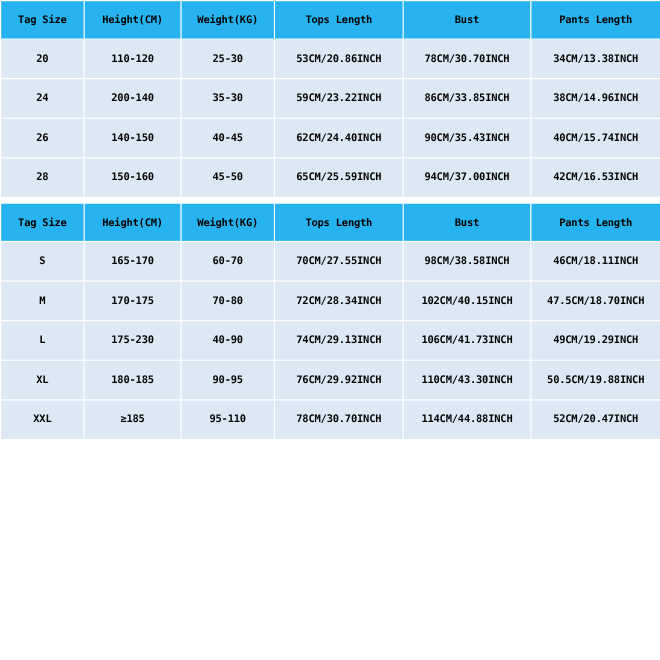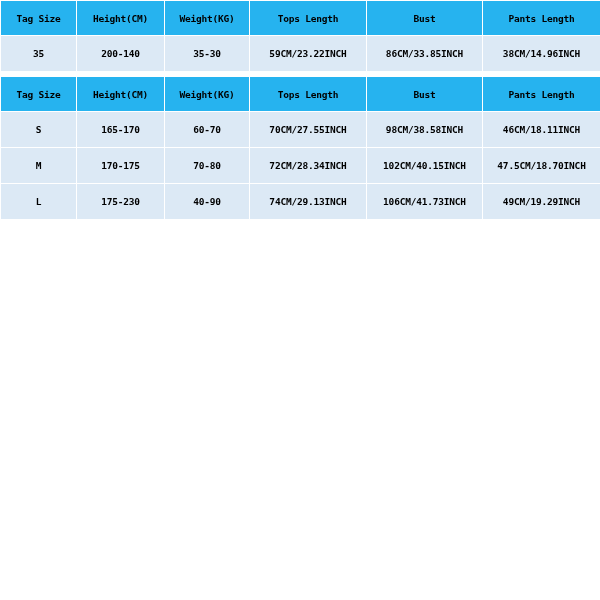--- a/index.html
+++ b/index.html
@@ -78,26 +78,50 @@
         <th>Tag Size</th>
         <th>Height(CM)</th>
         <th>Weight(KG)</th>
         <th>Tops Length</th>
         <th>Bust</th>
         <th>Pants Length</th>
       </tr>
     </thead>
     <tbody>
       <tr class="body-row">
-        <td>35</td>
+        <td>20</td>
+        <td>110-120</td>
+        <td>25-30</td>
+        <td>53CM/20.86INCH</td>
+        <td>78CM/30.70INCH</td>
+        <td>34CM/13.38INCH</td>
+      </tr>
+      <tr class="body-row">
+        <td>24</td>
         <td>200-140</td>
         <td>35-30</td>
         <td>59CM/23.22INCH</td>
         <td>86CM/33.85INCH</td>
         <td>38CM/14.96INCH</td>
+      </tr>
+      <tr class="body-row">
+        <td>26</td>
+        <td>140-150</td>
+        <td>40-45</td>
+        <td>62CM/24.40INCH</td>
+        <td>90CM/35.43INCH</td>
+        <td>40CM/15.74INCH</td>
+      </tr>
+      <tr class="body-row">
+        <td>28</td>
+        <td>150-160</td>
+        <td>45-50</td>
+        <td>65CM/25.59INCH</td>
+        <td>94CM/37.00INCH</td>
+        <td>42CM/16.53INCH</td>
       </tr>
     </tbody>
   </table>
 
   <div class="spacer"></div>
 
   <table class="size-table" id="table-1">
     <colgroup>
       <col class="c0">
         <col class="c1">
@@ -134,15 +158,31 @@
         <td>47.5CM/18.70INCH</td>
       </tr>
       <tr class="body-row">
         <td>L</td>
         <td>175-230</td>
         <td>40-90</td>
         <td>74CM/29.13INCH</td>
         <td>106CM/41.73INCH</td>
         <td>49CM/19.29INCH</td>
       </tr>
+      <tr class="body-row">
+        <td>XL</td>
+        <td>180-185</td>
+        <td>90-95</td>
+        <td>76CM/29.92INCH</td>
+        <td>110CM/43.30INCH</td>
+        <td>50.5CM/19.88INCH</td>
+      </tr>
+      <tr class="body-row">
+        <td>XXL</td>
+        <td>≥185</td>
+        <td>95-110</td>
+        <td>78CM/30.70INCH</td>
+        <td>114CM/44.88INCH</td>
+        <td>52CM/20.47INCH</td>
+      </tr>
     </tbody>
   </table>
 </div>
 
 </body></html>

